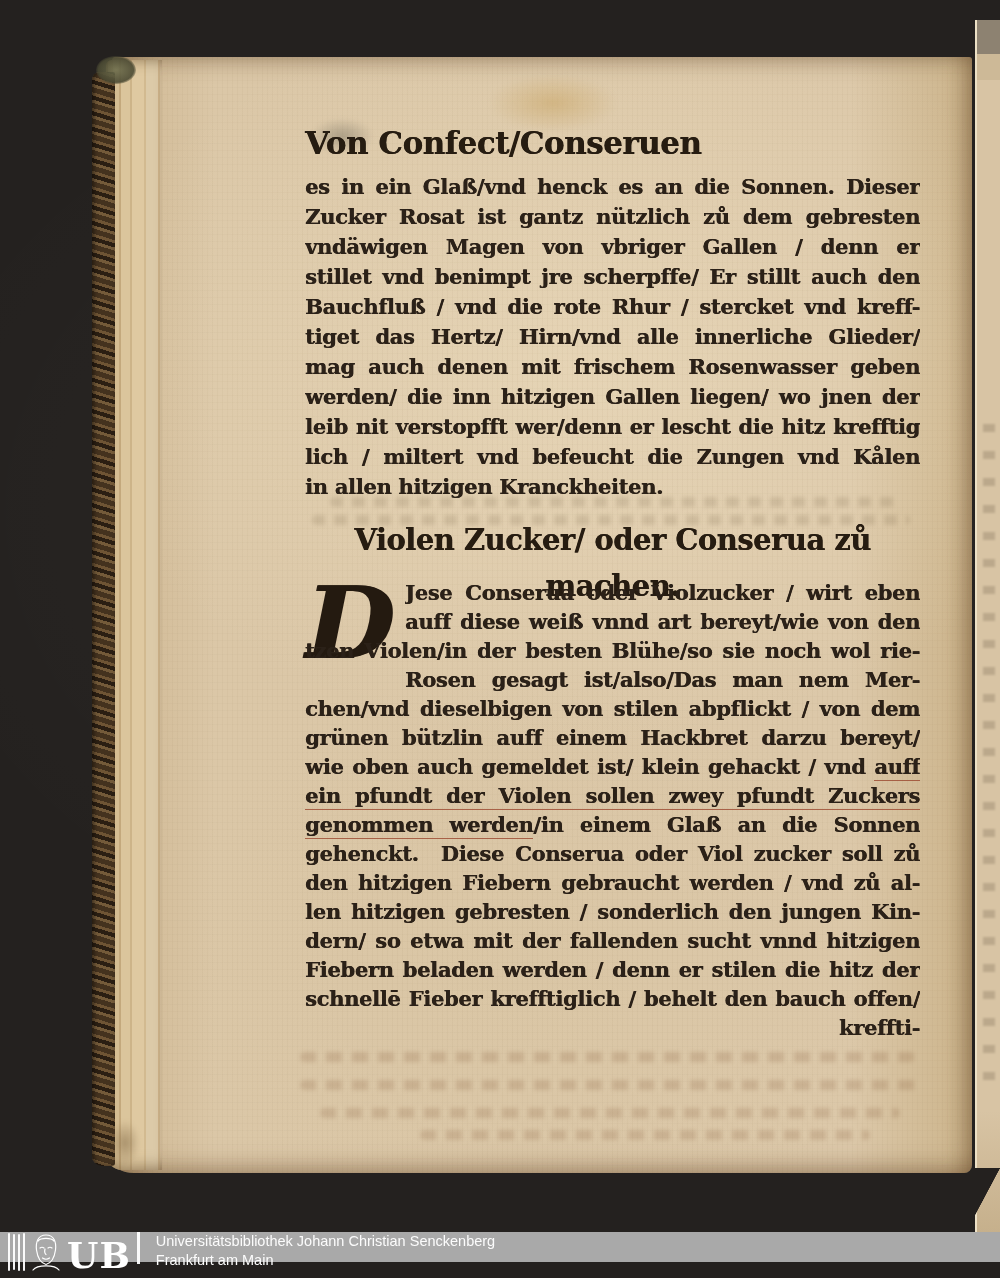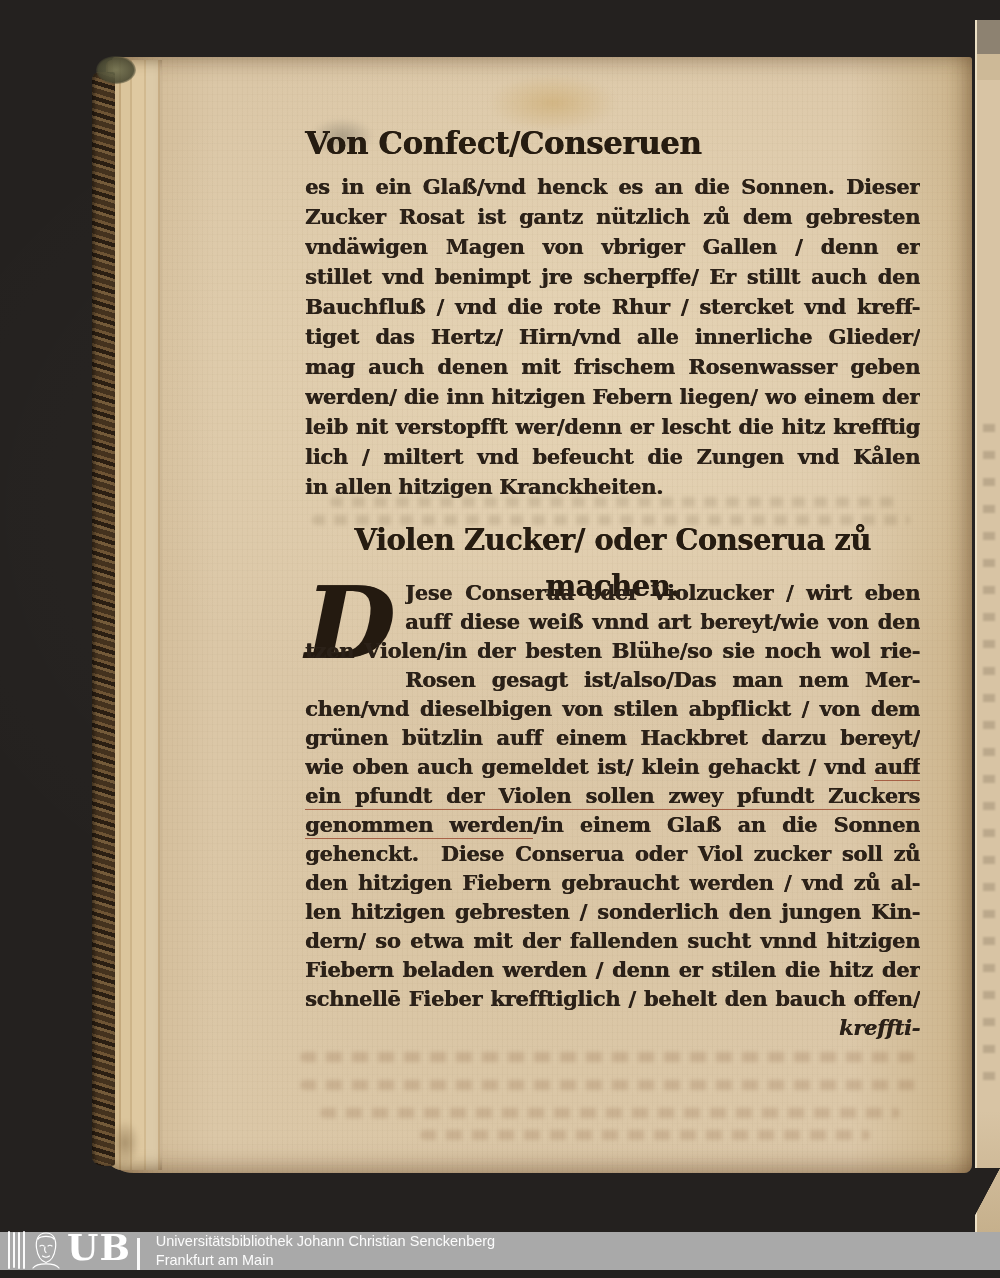--- a/index.html
+++ b/index.html
@@ -107,31 +107,31 @@
     position:absolute;left:305px;width:615px;color:#2b2118;
     font:700 21px/30px "DejaVu Serif", serif;letter-spacing:-.3px;
     text-shadow:.4px 0 0 currentColor;
   }
   .para1{top:172px;}
   .para2{top:578px;font-size:21px;line-height:29px;}
   .tl{height:30px;overflow:hidden;text-align:justify;text-align-last:justify;}
   .para2 .tl{height:29px;}
   .tl.indent{margin-left:100px;}
   .tl.al-left{text-align:left;text-align-last:left;}
-  .tl.al-right{text-align:center;text-align-last:right;font-style:italic;}
+  .tl.al-right{text-align:center;text-align-last:right;}
   .red-underline{border-bottom:3px solid rgba(148,58,34,.72);padding-bottom:1px;}
   .drop-cap{
     position:absolute;left:300px;top:580px;width:100px;height:90px;
     font:italic 700 104px/88px "DejaVu Serif", serif;color:#241a10;
     text-align:center;transform:scaleY(.95);text-shadow:1px 0 0 currentColor;
   }
   
   .banner{
-    position:absolute;left:0;top:1232px;width:1000px;height:38px;background:#a9a9a9;
-    display:flex;align-items:flex-end;
+    position:absolute;left:0;top:1232px;width:1000px;height:30px;background:#a9a9a9;
+    display:flex;align-items:flex-start;
     font-family:"Liberation Sans", sans-serif;
   }
   .spine-lines{display:flex;align-items:center;gap:3px;margin-left:8px;height:40px;}
   .spine-lines i{display:block;width:2px;height:38px;background:#fff;opacity:.95;border-radius:1px;}
   .spine-lines i:nth-child(2){height:36px;}
   .spine-lines i:nth-child(3){height:37px;}
   .portrait{margin-left:2px;}
   .ub{font:700 36px/46px "DejaVu Serif", serif;color:#fff;letter-spacing:1px;margin:0 6px 0 2px;}
   .sep{width:3px;height:32px;background:#fff;opacity:.95;margin-right:16px;}
   .banner-text{color:#fcfcfc;font-size:14.5px;line-height:19px;}
@@ -163,21 +163,21 @@
   <h1 class="running-header">Von Confect/Conseruen</h1>
 
   <div class="para para1">
       <div class="tl"><span>es in ein Glaß/vnd henck es an die Sonnen. Dieser</span></div>
       <div class="tl"><span>Zucker Rosat ist gantz nützlich zů dem gebresten</span></div>
       <div class="tl"><span>vndäwigen Magen von vbriger Gallen / denn er</span></div>
       <div class="tl"><span>stillet vnd benimpt jre scherpffe/ Er stillt auch den</span></div>
       <div class="tl"><span>Bauchfluß / vnd die rote Rhur / stercket vnd kreff-</span></div>
       <div class="tl"><span>tiget das Hertz/ Hirn/vnd alle innerliche Glieder/</span></div>
       <div class="tl"><span>mag auch denen mit frischem Rosenwasser geben</span></div>
-      <div class="tl"><span>werden/ die inn hitzigen Febern liegen/ wo einem der</span></div>
+      <div class="tl"><span>werden/ die inn hitzigen Gallen liegen/ wo jnen der</span></div>
       <div class="tl"><span>leib nit verstopfft wer/denn er lescht die hitz krefftig</span></div>
       <div class="tl"><span>lich / miltert vnd befeucht die Zungen vnd Kålen</span></div>
       <div class="tl al-left"><span>in allen hitzigen Kranckheiten.</span></div>
     </div>
 
   <h2 class="section-heading">Violen Zucker/ oder Conserua zů machen.</h2>
 
   <div class="drop-cap">D</div>
   <div class="para para2">
       <div class="tl indent"><span>Jese Conserua oder Violzucker / wirt eben</span></div>

